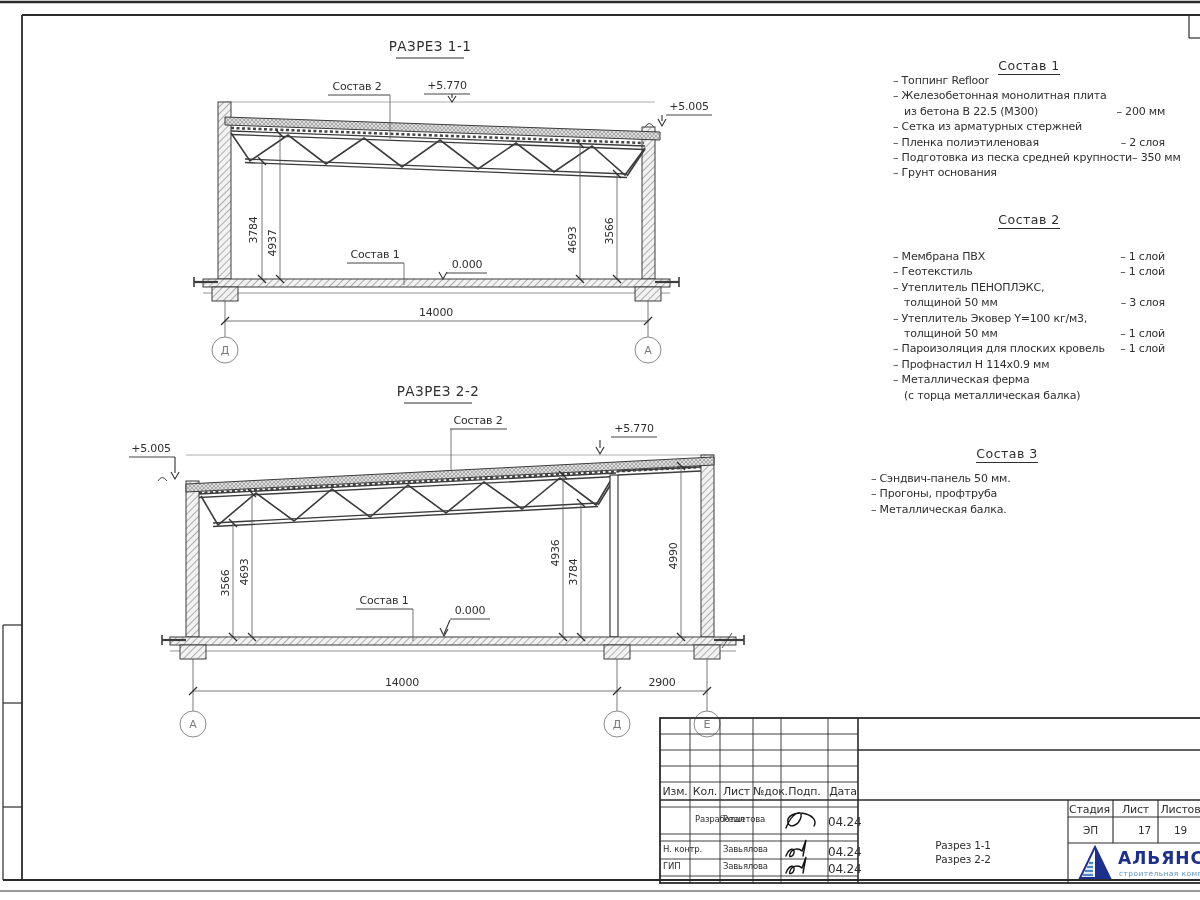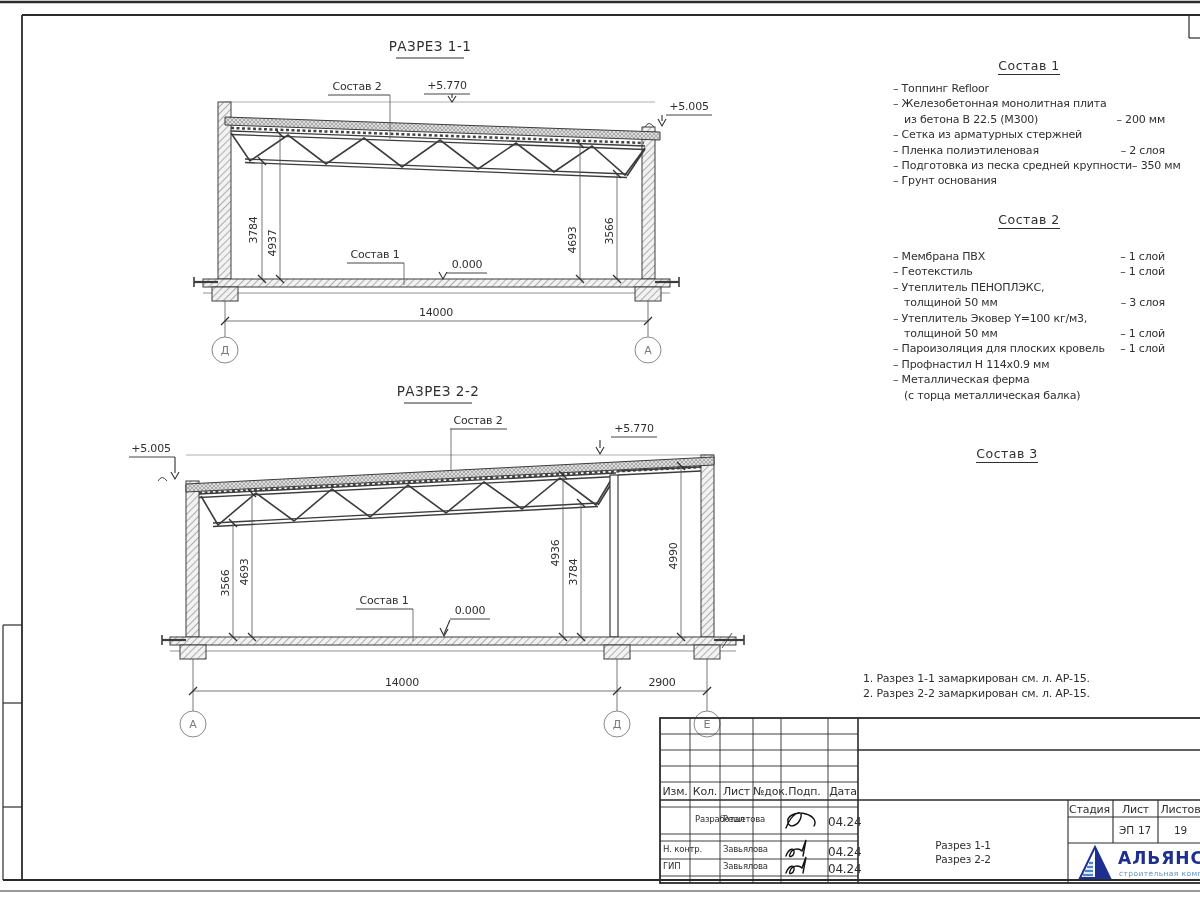--- a/index.html
+++ b/index.html
@@ -6,21 +6,21 @@
   #page{position:relative;width:1200px;height:900px;background:#ffffff;overflow:hidden;
         font-family:"DejaVu Sans", sans-serif;color:#2f2f2f;}
   #linework{position:absolute;left:0;top:0;}
   .dt{font:11px "DejaVu Sans", sans-serif;fill:#2f2f2f;letter-spacing:-0.2px;}
   .dtt{font:13.5px "DejaVu Sans", sans-serif;fill:#2f2f2f;letter-spacing:0.5px;}
   .axl{font:11px "DejaVu Sans", sans-serif;fill:#7a7a7a;}
   .txt{position:absolute;font-size:11px;line-height:15.4px;letter-spacing:-0.2px;white-space:nowrap;}
   .sostav{position:absolute;width:272px;}
   .sostav h3{margin:0 auto;text-align:center;font-size:12.5px;font-weight:normal;letter-spacing:0.5px;}
   .sostav h3 span{border-bottom:1px solid #2f2f2f;padding-bottom:1px;}
-  .rows{margin-top:8px;}
+  .rows{margin-top:0;}
   .m2 .rows{margin-top:22px;}
   .m3 .rows{margin-top:10px;}
   .row{display:flex;justify-content:space-between;font-size:11px;line-height:15.4px;
        letter-spacing:-0.2px;white-space:nowrap;}
   .row .ind{padding-left:11px;}
   .tb-cell{position:absolute;font-size:11px;letter-spacing:-0.2px;text-align:center;white-space:nowrap;}
   .tb-small{font-size:8.5px;text-align:left;}
   .tb-date{font-size:12px;}
   .tb-doc{font-size:10.5px;line-height:14px;text-align:center;}
   .logo-name{font-weight:bold;font-size:17px;letter-spacing:1px;}
@@ -362,26 +362,36 @@
         </div>
     <div class="row">
           <span class="ind">(с торца металлическая балка)</span>
           <span></span>
         </div>
   </div>
 </div>
 
 <div class="sostav m3" style="left:871px;top:446px;">
   <h3><span>Состав 3</span></h3>
-</div>
-
-<div class="txt" style="left:863px;top:671px;">
-  <div>1. Разрез 1-1 замаркирован см. л. АР-15.</div>
-  <div>2. Разрез 2-2 замаркирован см. л. АР-15.</div>
-</div>
+  <div class="rows">
+    <div class="row">
+          <span>– Сэндвич-панель 50 мм.</span>
+          <span></span>
+        </div>
+    <div class="row">
+          <span>– Прогоны, профтруба</span>
+          <span></span>
+        </div>
+    <div class="row">
+          <span>– Металлическая балка.</span>
+          <span></span>
+        </div>
+  </div>
+</div>
+
 
 <div class="tb-cell" style="left:660px;top:785px;width:30px;">Изм.</div>
 <div class="tb-cell" style="left:690px;top:785px;width:30px;">Кол.</div>
 <div class="tb-cell" style="left:720px;top:785px;width:33px;">Лист</div>
 <div class="tb-cell" style="left:753px;top:785px;width:28px;">№док.</div>
 <div class="tb-cell" style="left:781px;top:785px;width:47px;">Подп.</div>
 <div class="tb-cell" style="left:828px;top:785px;width:30px;">Дата</div>
 
 <div class="tb-cell tb-small" style="left:695px;top:814px;width:39px;">Разработал</div>
 <div class="tb-cell tb-small" style="left:723px;top:814px;width:56px;">Решетова</div>
@@ -396,21 +406,21 @@
 <div class="tb-cell tb-date" style="left:828px;top:862px;width:30px;">04.24</div>
 
 <div class="tb-cell tb-doc" style="left:858px;top:838px;width:210px;">
   <div>Разрез 1-1</div>
   <div>Разрез 2-2</div>
 </div>
 
 <div class="tb-cell" style="left:1068px;top:803px;width:43px;">Стадия</div>
 <div class="tb-cell" style="left:1113px;top:803px;width:45px;">Лист</div>
 <div class="tb-cell" style="left:1158px;top:803px;width:45px;">Листов</div>
-<div class="tb-cell" style="left:1068px;top:824px;width:45px;font-size:10.5px;padding-left:36px;">ЭП</div>
+<div class="tb-cell" style="left:1068px;top:824px;width:45px;font-size:10.5px;">ЭП</div>
 <div class="tb-cell" style="left:1113px;top:824px;width:63px;font-size:10.5px;">17</div>
 <div class="tb-cell" style="left:1158px;top:824px;width:45px;font-size:10.5px;">19</div>
 
 <div style="position:absolute;left:1078px;top:845px;width:130px;height:36px;">
   <svg width="130" height="36">
     <polygon points="17,2 32,33 17,33" fill="#1d2f8f"></polygon>
     <polygon points="17,2 32,33 2,33" fill="none" stroke="#1d2f8f" stroke-width="2"></polygon>
     <g stroke="#4f86c6" stroke-width="2.4">
       <line x1="5" y1="30" x2="15" y2="30"></line>
       <line x1="7" y1="26" x2="15" y2="26"></line>

